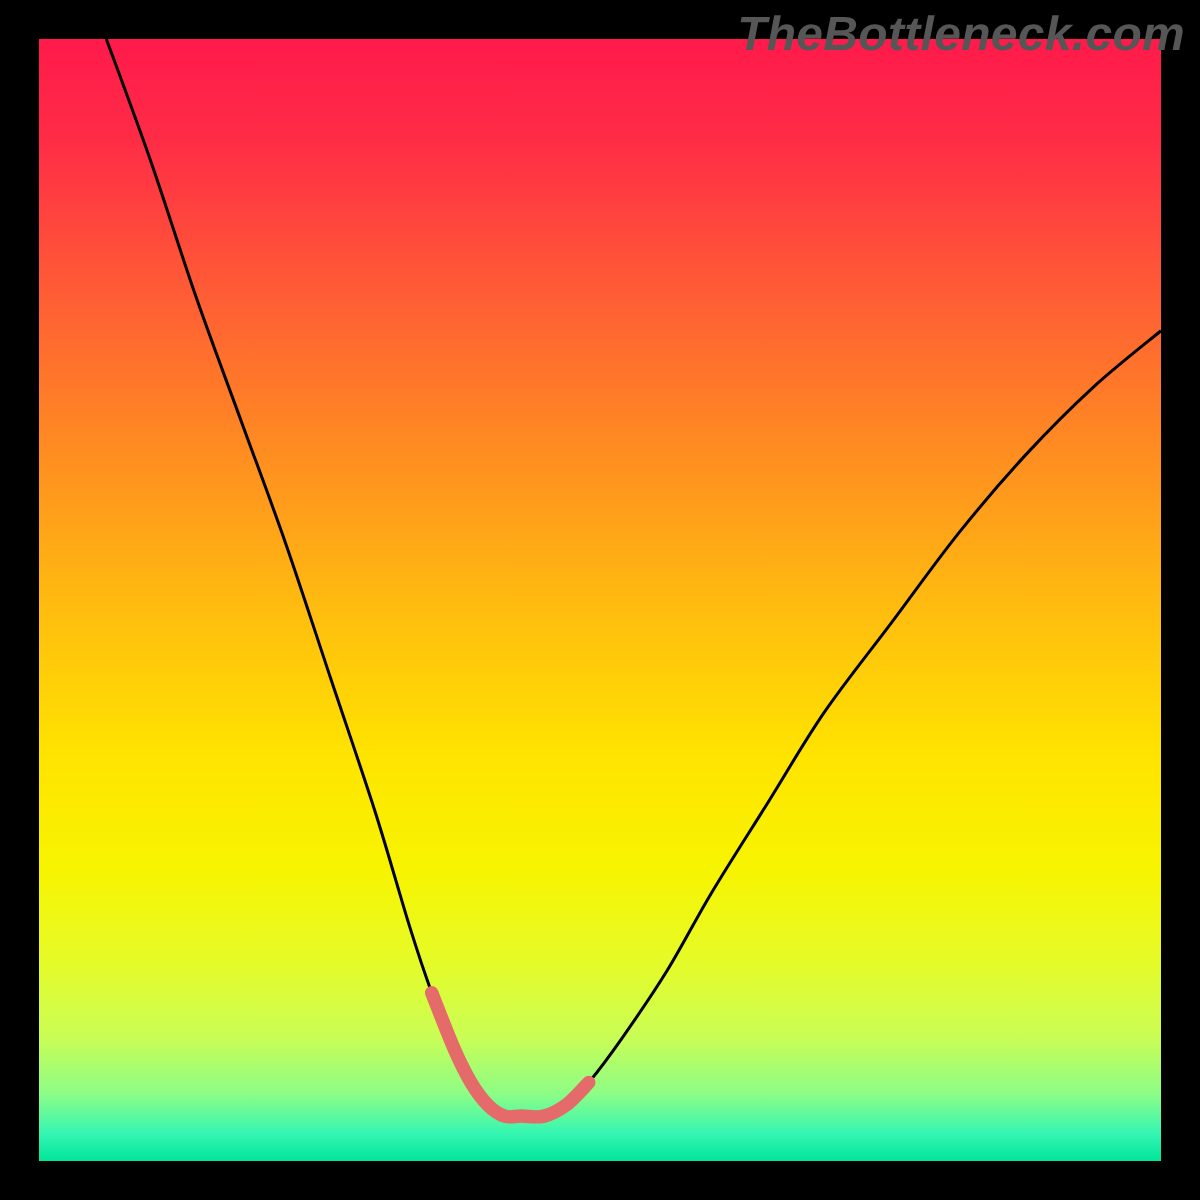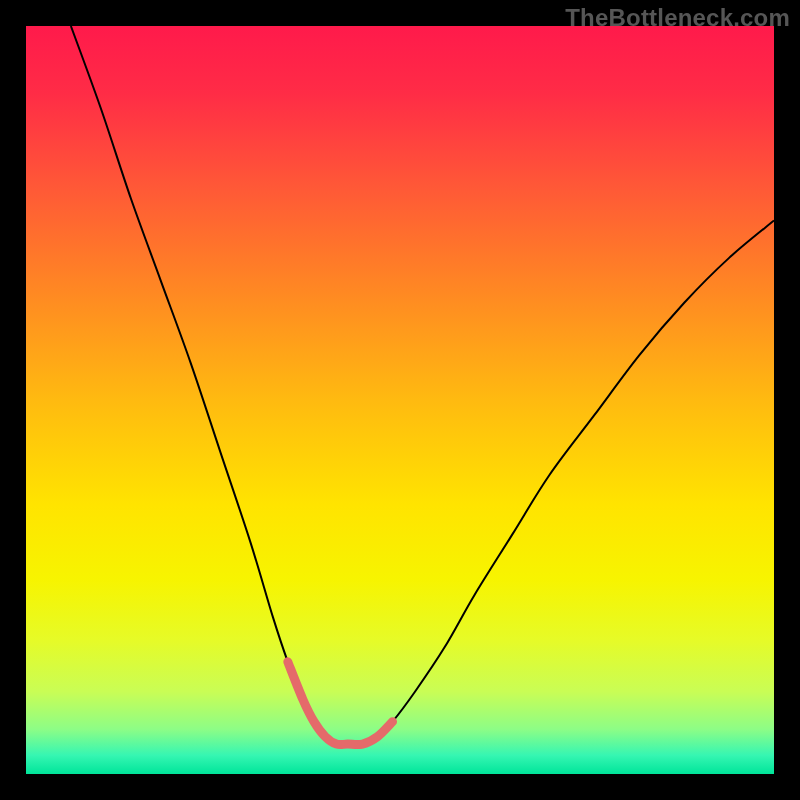--- a/index.html
+++ b/index.html
@@ -15,26 +15,27 @@
     position: relative;
     width: 800px;
     height: 800px;
     background: #000;
   }
   .watermark {
     position: absolute;
     top: 4px;
     right: 10px;
     color: #565656;
-    font-size: 24px;
+    font-size: 32px;
     font-weight: 600;
     letter-spacing: 0.2px;
     z-index: 5;
     user-select: none;
     pointer-events: none;
+    font-style: italic;
   }
   svg.chart {
     position: absolute;
     left: 26px;
     top: 26px;
     width: 748px;
     height: 748px;
     display: block;
   }
 </style>

